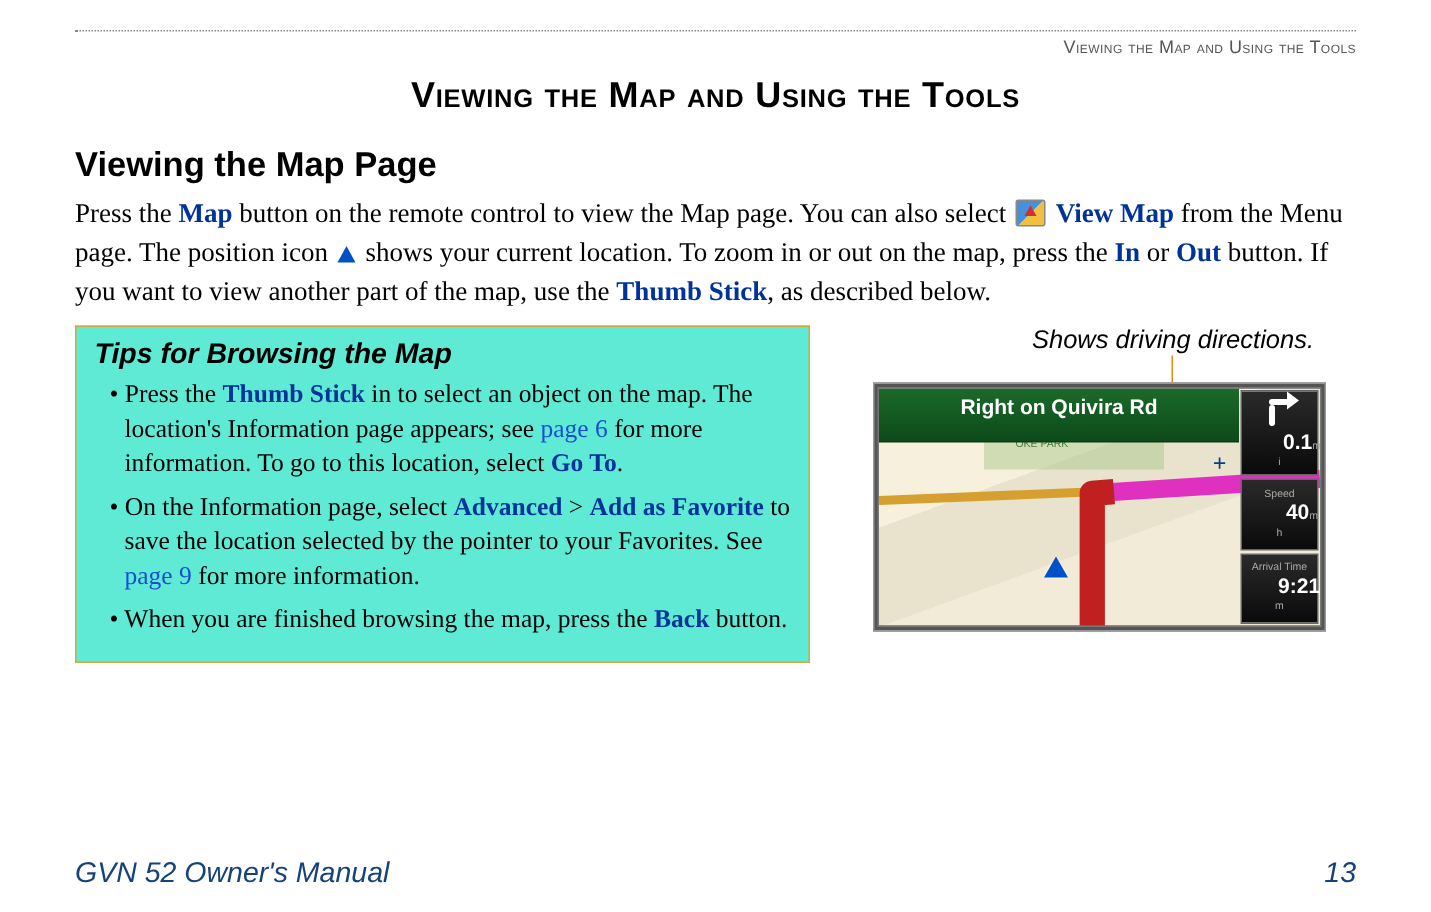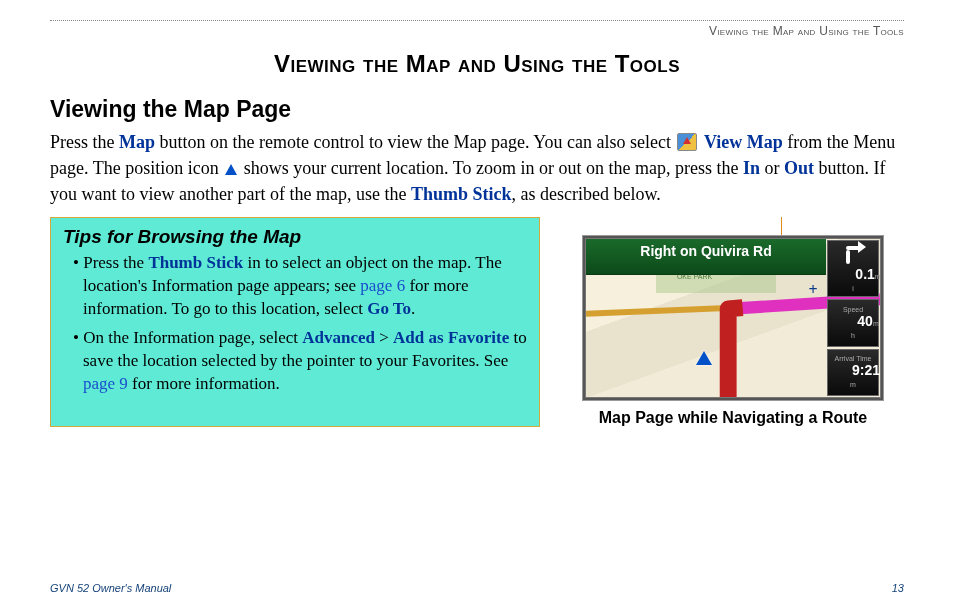--- a/index.html
+++ b/index.html
@@ -219,21 +219,21 @@
     margin-top: 8px;
   }
   .footer {
     position: absolute;
     left: 50px; right: 50px;
     bottom: 14px;
     display: flex;
     justify-content: space-between;
     font-family: Arial, sans-serif;
     font-style: italic;
-    font-size: 11px;
+    font-size: 19px;
     color: #15427a;
     align-items: flex-end;
   }
   .pos-icon-inline {
     display: inline-block;
     width: 0; height: 0;
     border-left: 6px solid transparent;
     border-right: 6px solid transparent;
     border-bottom: 11px solid #0050c8;
     vertical-align: -1px;
@@ -276,24 +276,28 @@
 <div class="columns">
   <div class="tips-box">
     <div class="tips-title">Tips for Browsing the Map</div>
     <ul>
       <li>
         <span>Press the </span><span class="bold-blue">Thumb Stick</span><span> in to select an object on the map. The location's Information page appears; see </span><span class="link-blue">page 6</span><span> for more information. To go to this location, select </span><span class="bold-blue">Go To</span><span>.</span>
       </li>
       <li>
         <span>On the Information page, select </span><span class="bold-blue">Advanced</span><span> &gt; </span><span class="bold-blue">Add as Favorite</span><span> to save the location selected by the pointer to your Favorites. See </span><span class="link-blue">page 9</span><span> for more information.</span>
       </li>
+      <li>
+        <span>When you are finished browsing the map, press the </span><span class="bold-blue">Back</span><span> button.</span>
+      </li>
     </ul>
   </div>
 
   <div class="right-col">
+    <div class="callout-label">Shows driving directions.</div>
     <div class="callout-line"></div>
     <div class="map-outer">
       <div class="map-frame">
         <div class="park-patch"></div>
         <div class="park-label">
           <span>VALLEYBRO</span><br><span>OKE PARK</span>
         </div>
         <svg class="route-path" viewBox="0 0 244 160">
           <path d="M 0 62 L 244 52" stroke="#d6a030" stroke-width="5" fill="none"></path>
           <path d="M 118 160 L 118 58 L 244 50" stroke="#e030c0" stroke-width="10" fill="none" stroke-linejoin="round"></path>
@@ -313,20 +317,19 @@
             <div class="small">Speed</div>
             <div><span class="big">40</span><span class="small">m h</span></div>
           </div>
           <div class="panel">
             <div class="small">Arrival Time</div>
             <div><span class="big">9:21</span><span class="small">a m</span></div>
           </div>
         </div>
       </div>
     </div>
-    <div class="fig-caption">Map Page while Navigating a Route</div>
   </div>
 </div>
 
 <div class="footer">
   <span>GVN 52 Owner's Manual</span>
   <span>13</span>
 </div>
 
 </body></html>

